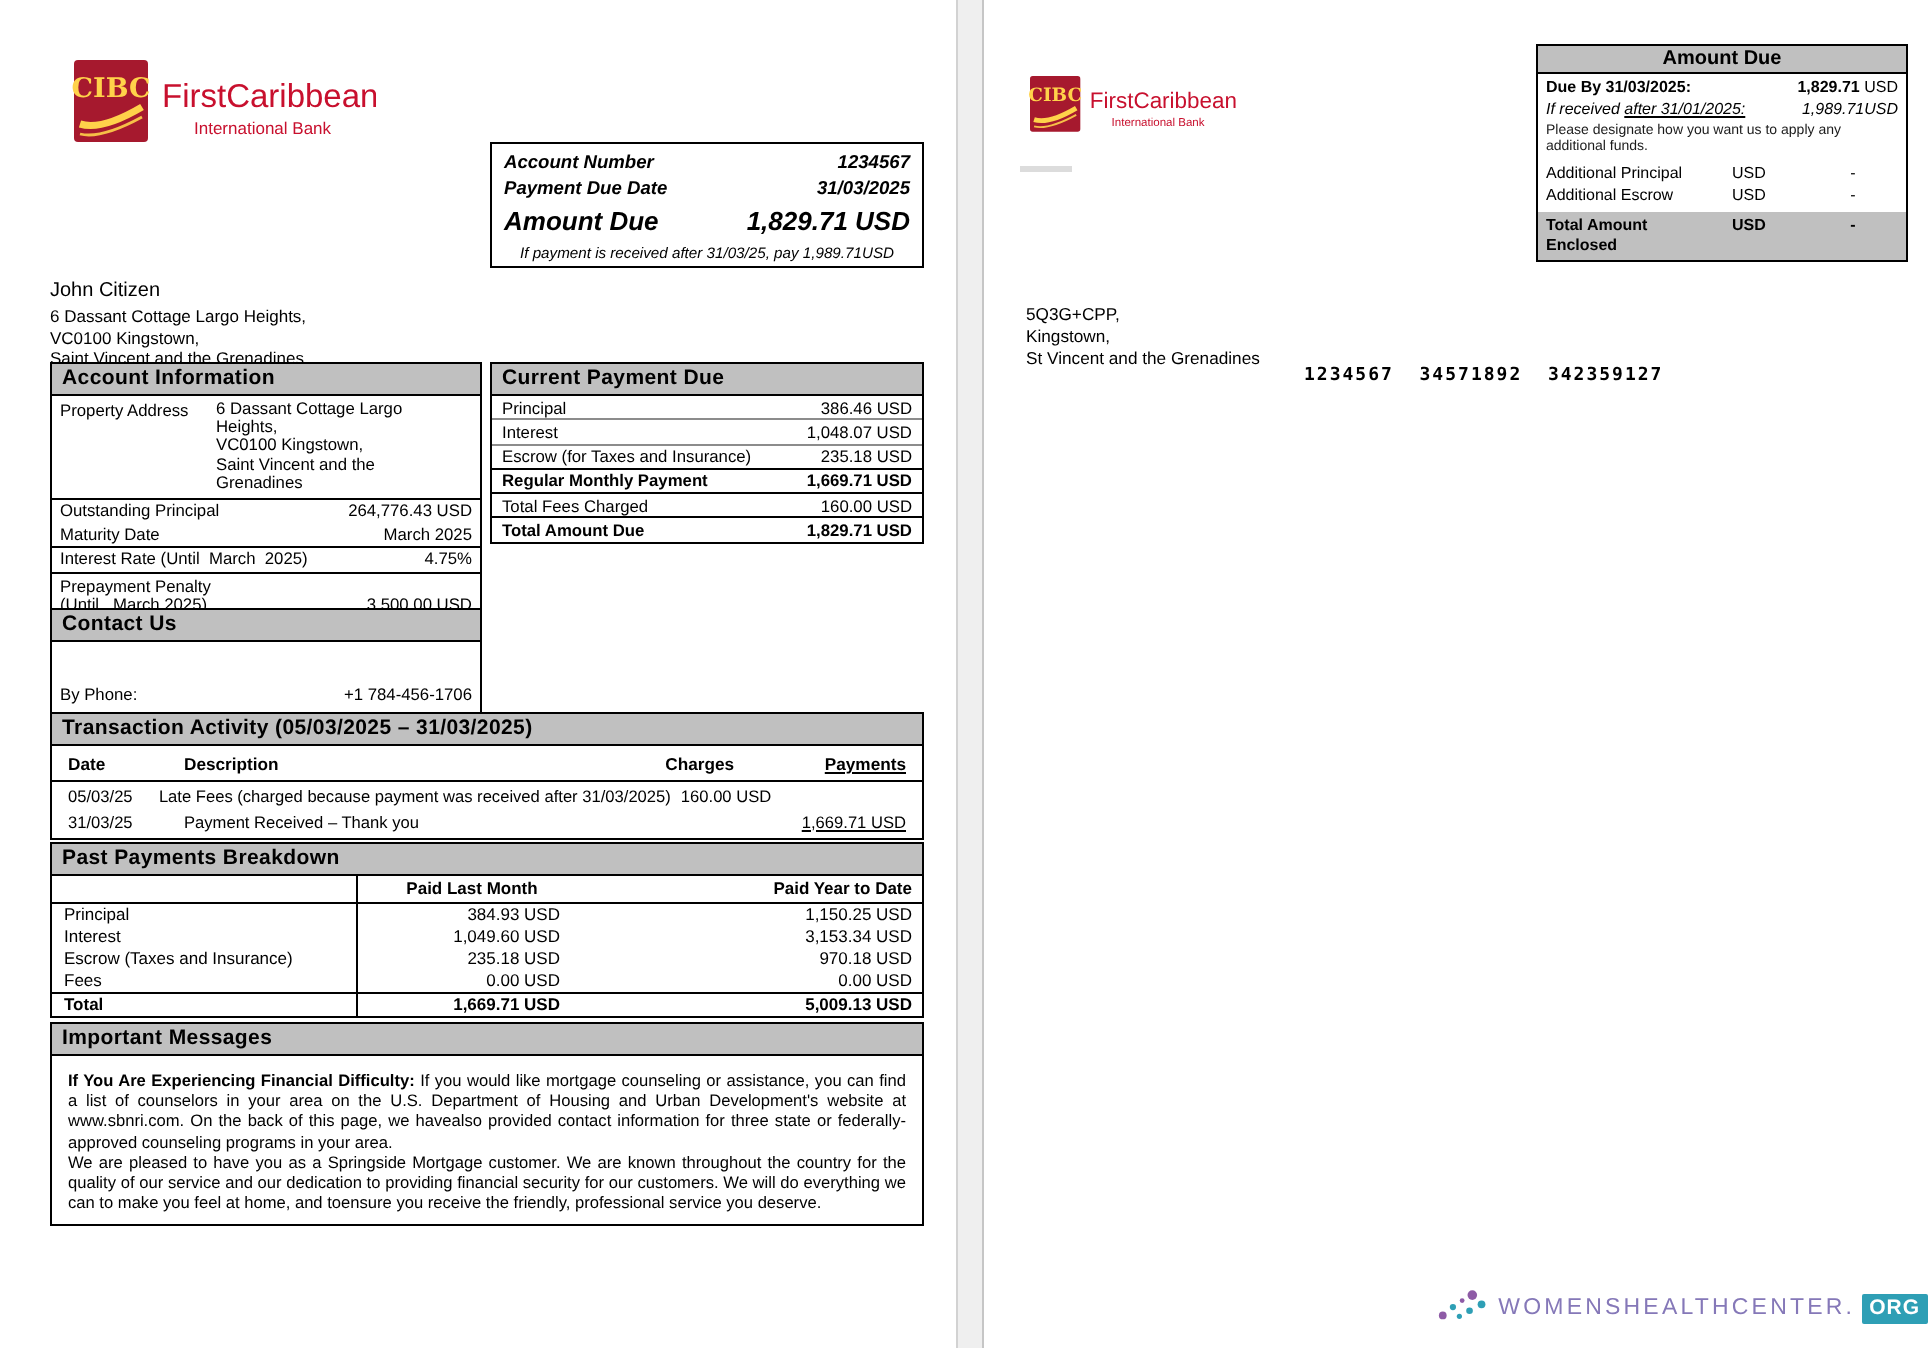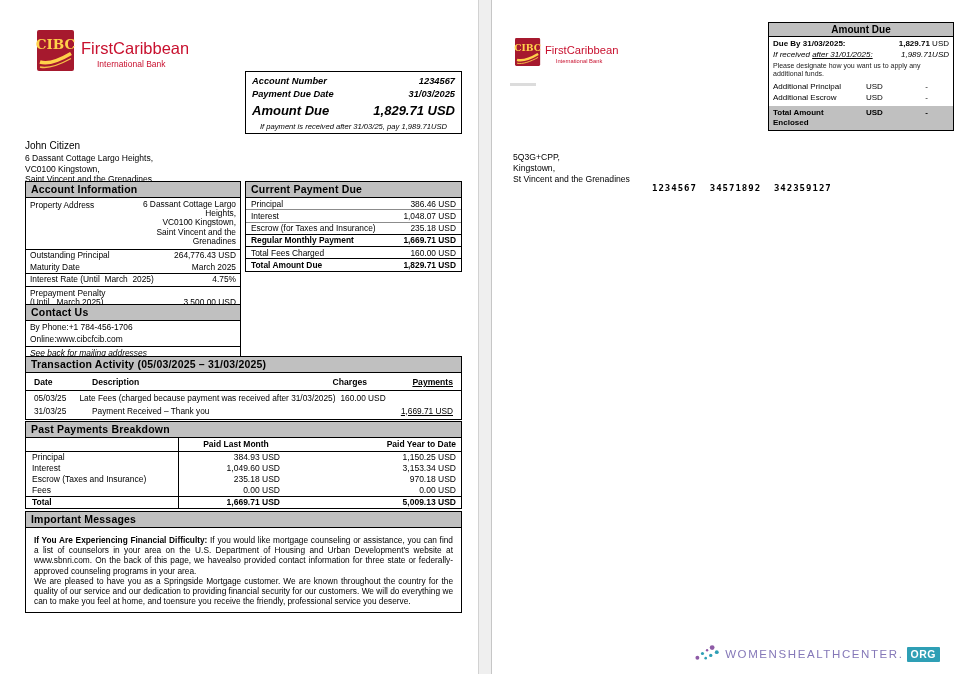--- a/index.html
+++ b/index.html
@@ -30,25 +30,25 @@
   #summary-box .row{font-size:9.3px;font-weight:bold;line-height:13px;}
   #summary-box .amt{font-size:13px;font-weight:bold;margin-top:2px;line-height:16px;}
   #summary-box .note{font-size:7.6px;font-style:italic;text-align:center;margin-top:3px;}
   
   #recipient{left:25px;top:141px;font-size:8.5px;line-height:10.3px;}
   #recipient .name{font-size:10px;margin-bottom:2px;}
   
   #account-info{left:25px;top:181px;width:216px;font-size:8.4px;}
   .prop-row{display:flex;padding:2px 4px 3px;}
   .prop-row .lab{width:78px;}
-  .prop-row .val{flex:1;text-align:right;white-space:pre-line;line-height:9.2px;}
+  .prop-row .val{flex:1;text-align:left;white-space:pre-line;line-height:9.2px;}
   .ai-row{display:flex;justify-content:space-between;padding:1px 4px;line-height:9.5px;}
   .pp-row{display:flex;justify-content:space-between;align-items:flex-end;padding:2px 4px;line-height:9.6px;}
   #contact-us{left:25px;top:304px;width:216px;font-size:8.4px;}
-  .cu-row{display:flex;justify-content:flex-start;padding:1.5px 4px;line-height:9.5px;}
+  .cu-row{display:flex;justify-content:space-between;padding:1.5px 4px;line-height:9.5px;margin-top:20px;}
   .cu-note{font-style:italic;padding:1.5px 4px;line-height:9.5px;}
   
   #current-payment{left:245px;top:181px;width:217px;font-size:8.4px;}
   .cp-row{display:flex;justify-content:space-between;padding:.5px 5px;line-height:10.3px;}
   
   #transactions{left:25px;top:356px;width:437px;font-size:8.3px;}
   .tx-head{display:flex;font-weight:bold;font-size:8.6px;padding:4px 8px 3px;}
   .t-date{width:58px;}
   .t-desc{flex:1;}
   .t-charges{width:78px;text-align:right;}
@@ -85,21 +85,21 @@
   .rb-3col .usd{width:50px;box-sizing:border-box;padding-left:12px;}
   .rb-3col .dash{width:45px;text-align:center;}
   .rb-total{display:flex;align-items:flex-start;background:#c0c0c0;font-weight:bold;
        padding:2px 4px;margin-top:3px;line-height:10px;}
   .rb-total .lab{flex:1;}
   .rb-total .usd{width:50px;box-sizing:border-box;padding-left:12px;}
   .rb-total .dash{width:45px;text-align:center;}
   #remit-address{left:21px;top:152px;font-size:8.6px;line-height:11px;}
   #micr{left:160px;top:183px;font-family:"DejaVu Sans Mono",monospace;font-size:9px;
         font-weight:bold;letter-spacing:1px;white-space:pre;}
-  #watermark{position:absolute;right:24px;bottom:8px;display:flex;align-items:center;text-align:right;}
+  #watermark{position:absolute;right:0;bottom:8px;display:flex;align-items:center;text-align:right;}
   #watermark .wm-text{color:#8578b8;font-size:11.5px;letter-spacing:1.6px;margin-left:2px;}
   #watermark .wm-org{background:#2e9fb5;color:#fff;font-weight:bold;font-size:10.5px;
         padding:1px 4px 2px;margin-left:3px;border-radius:1px;letter-spacing:.5px;}
 </style>
 </head>
 <body>
 
 <div id="stage">
 
   <div id="page-left" class="page">

